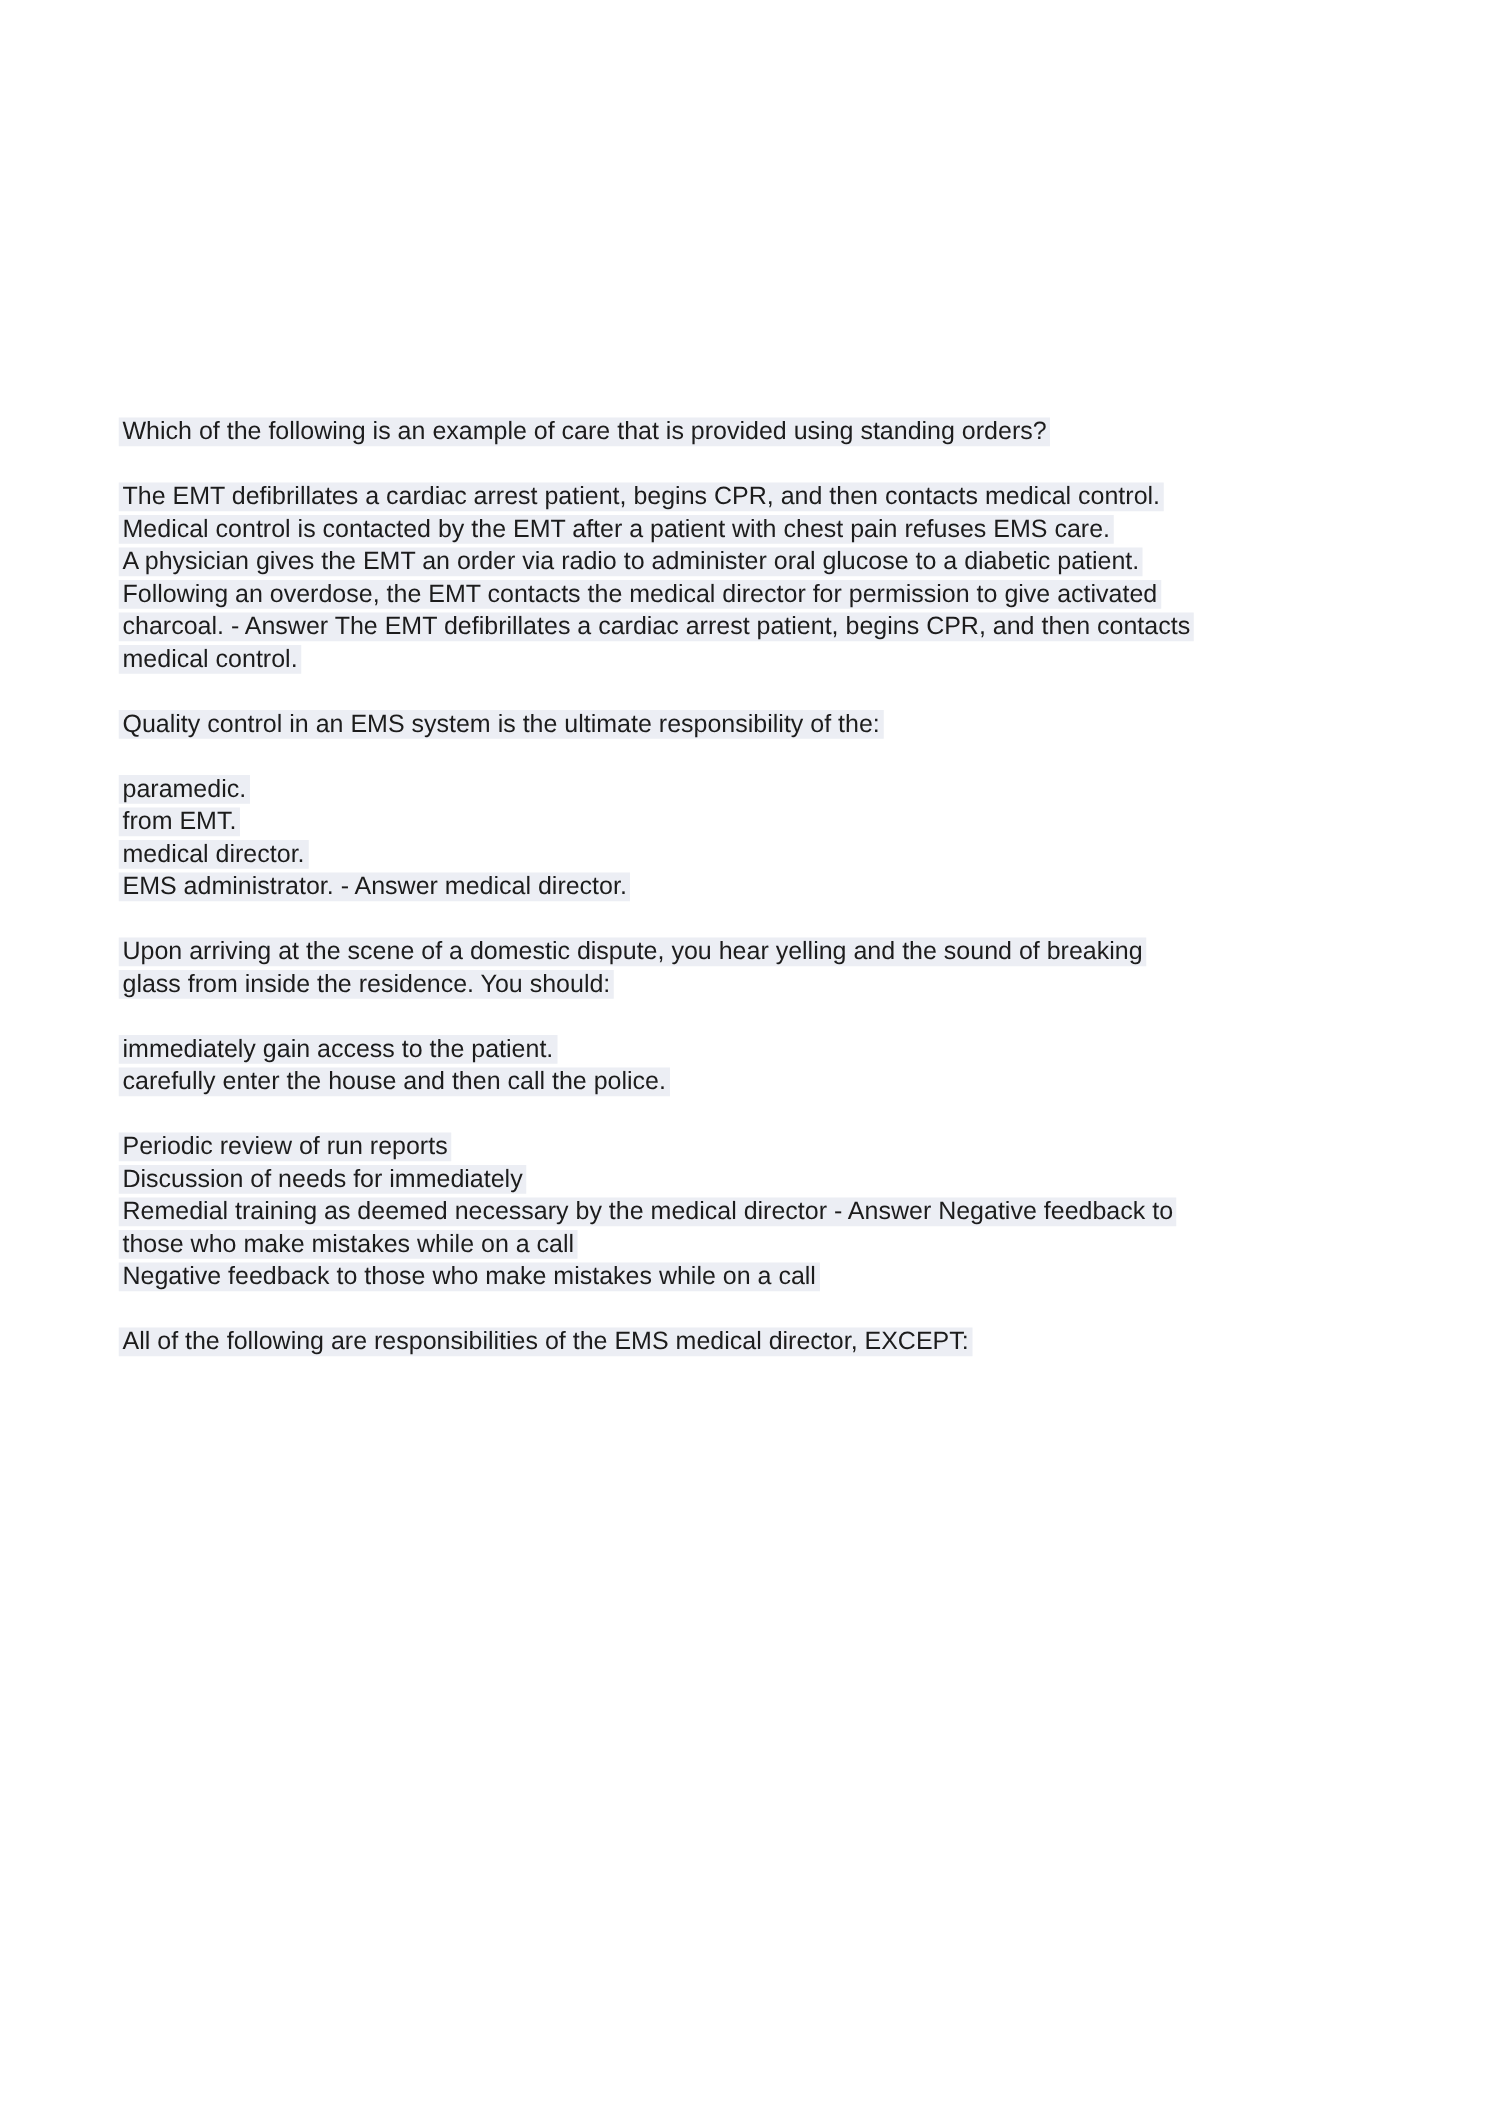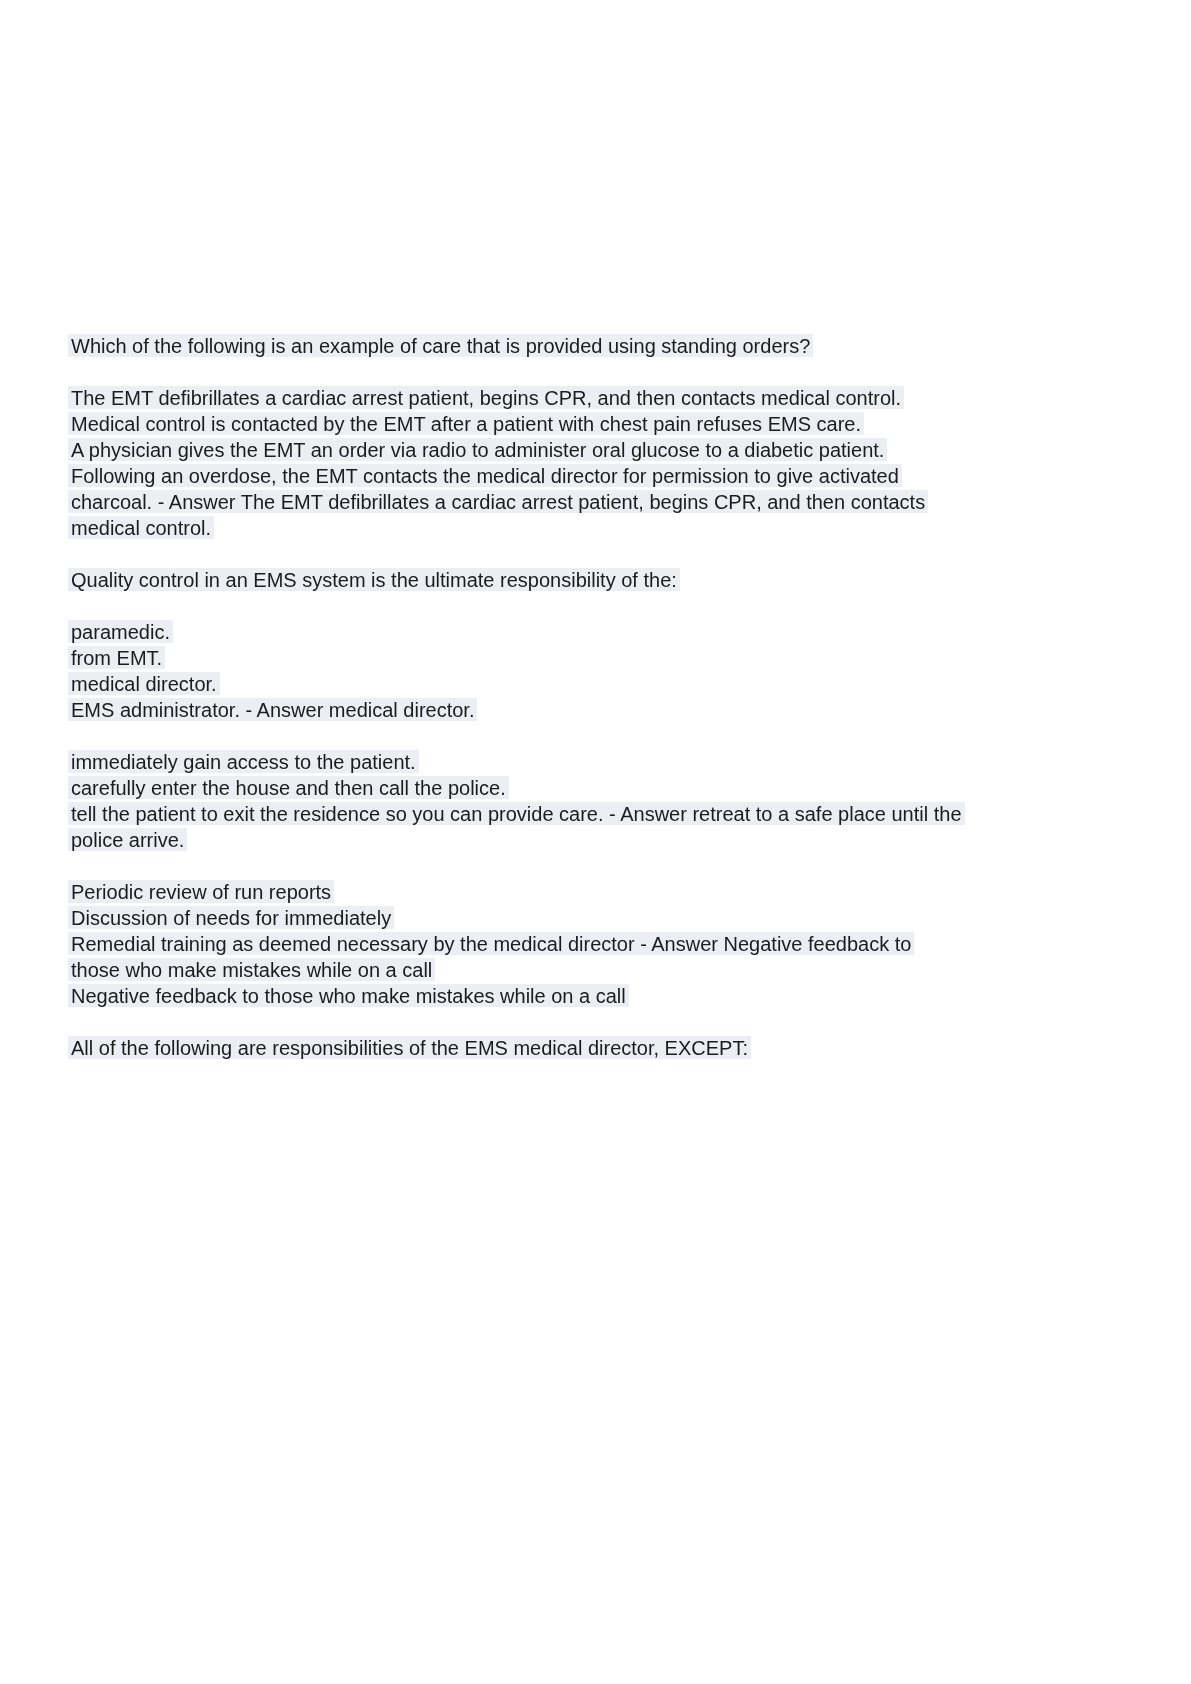--- a/index.html
+++ b/index.html
@@ -5,21 +5,21 @@
   * { box-sizing: border-box; }
   html, body { margin: 0; padding: 0; }
   body {
     width: 1191px;
     height: 1684px;
     background: #ffffff;
     font-family: "Liberation Sans", sans-serif;
     overflow: hidden;
   }
   .content {
-    padding: 332px 226px 0 71px;
+    padding: 332px 226px 0 98px;
     color: #1c1c1c;
     font-size: 20px;
     line-height: 26px;
   }
   .block { margin-bottom: 26px; }
   p.line { margin: 0; }
   .hl {
     background: #eceef4;
     padding: 0.5px 3px;
     margin-left: -3px;
@@ -47,25 +47,27 @@
     <p class="line"><span class="hl">Quality control in an EMS system is the ultimate responsibility of the:</span></p>
   </div>
 
   <div class="block">
     <p class="line"><span class="hl">paramedic.</span></p>
     <p class="line"><span class="hl">from EMT.</span></p>
     <p class="line"><span class="hl">medical director.</span></p>
     <p class="line"><span class="hl">EMS administrator. - Answer medical director.</span></p>
   </div>
 
+  <div class="block">
+    <p class="line"><span class="hl">Upon arriving at the scene of a domestic dispute, you hear yelling and the sound of breaking glass from inside the residence. You should:</span></p>
+  </div>
 
   <div class="block">
     <p class="line"><span class="hl">immediately gain access to the patient.</span></p>
     <p class="line"><span class="hl">carefully enter the house and then call the police.</span></p>
-    <p class="line"><span class="hl">tell the patient to exit the residence so you can provide care. - Answer retreat to a safe place until the police arrive.</span></p>
   </div>
 
 
   <div class="block">
     <p class="line"><span class="hl">Periodic review of run reports</span></p>
     <p class="line"><span class="hl">Discussion of needs for immediately</span></p>
     <p class="line"><span class="hl">Remedial training as deemed necessary by the medical director - Answer Negative feedback to those who make mistakes while on a call</span></p>
     <p class="line"><span class="hl">Negative feedback to those who make mistakes while on a call</span></p>
   </div>
 

